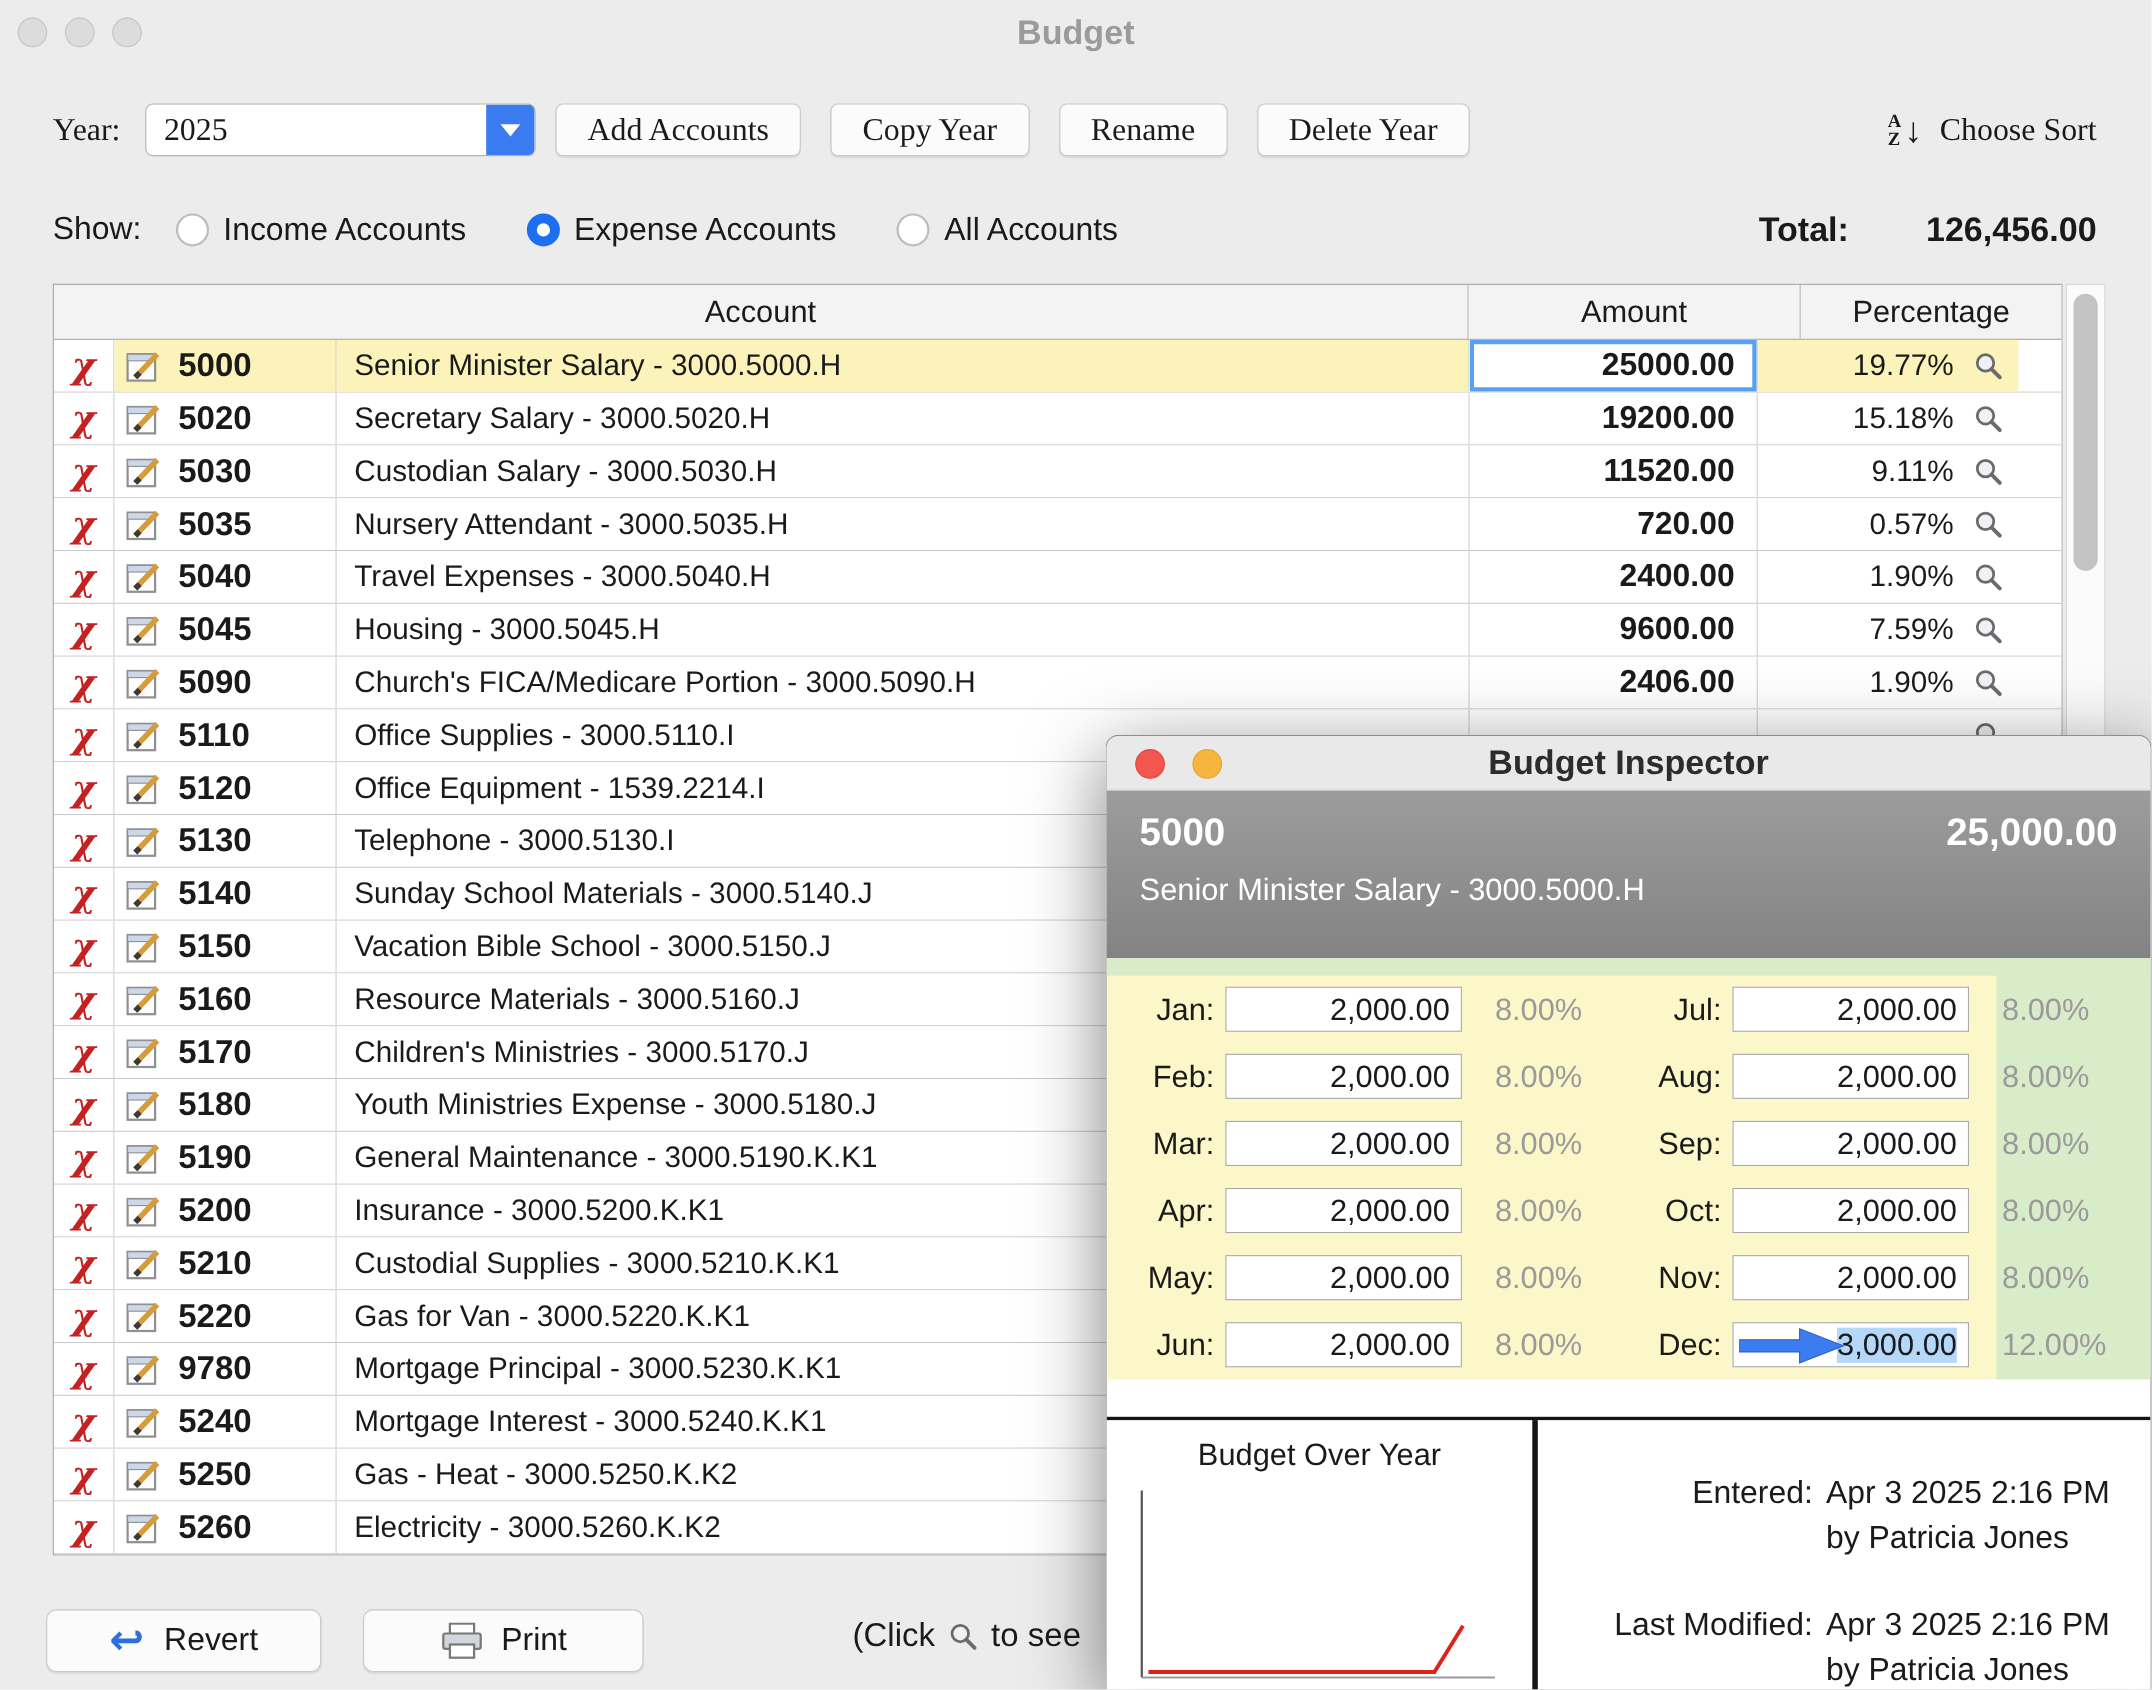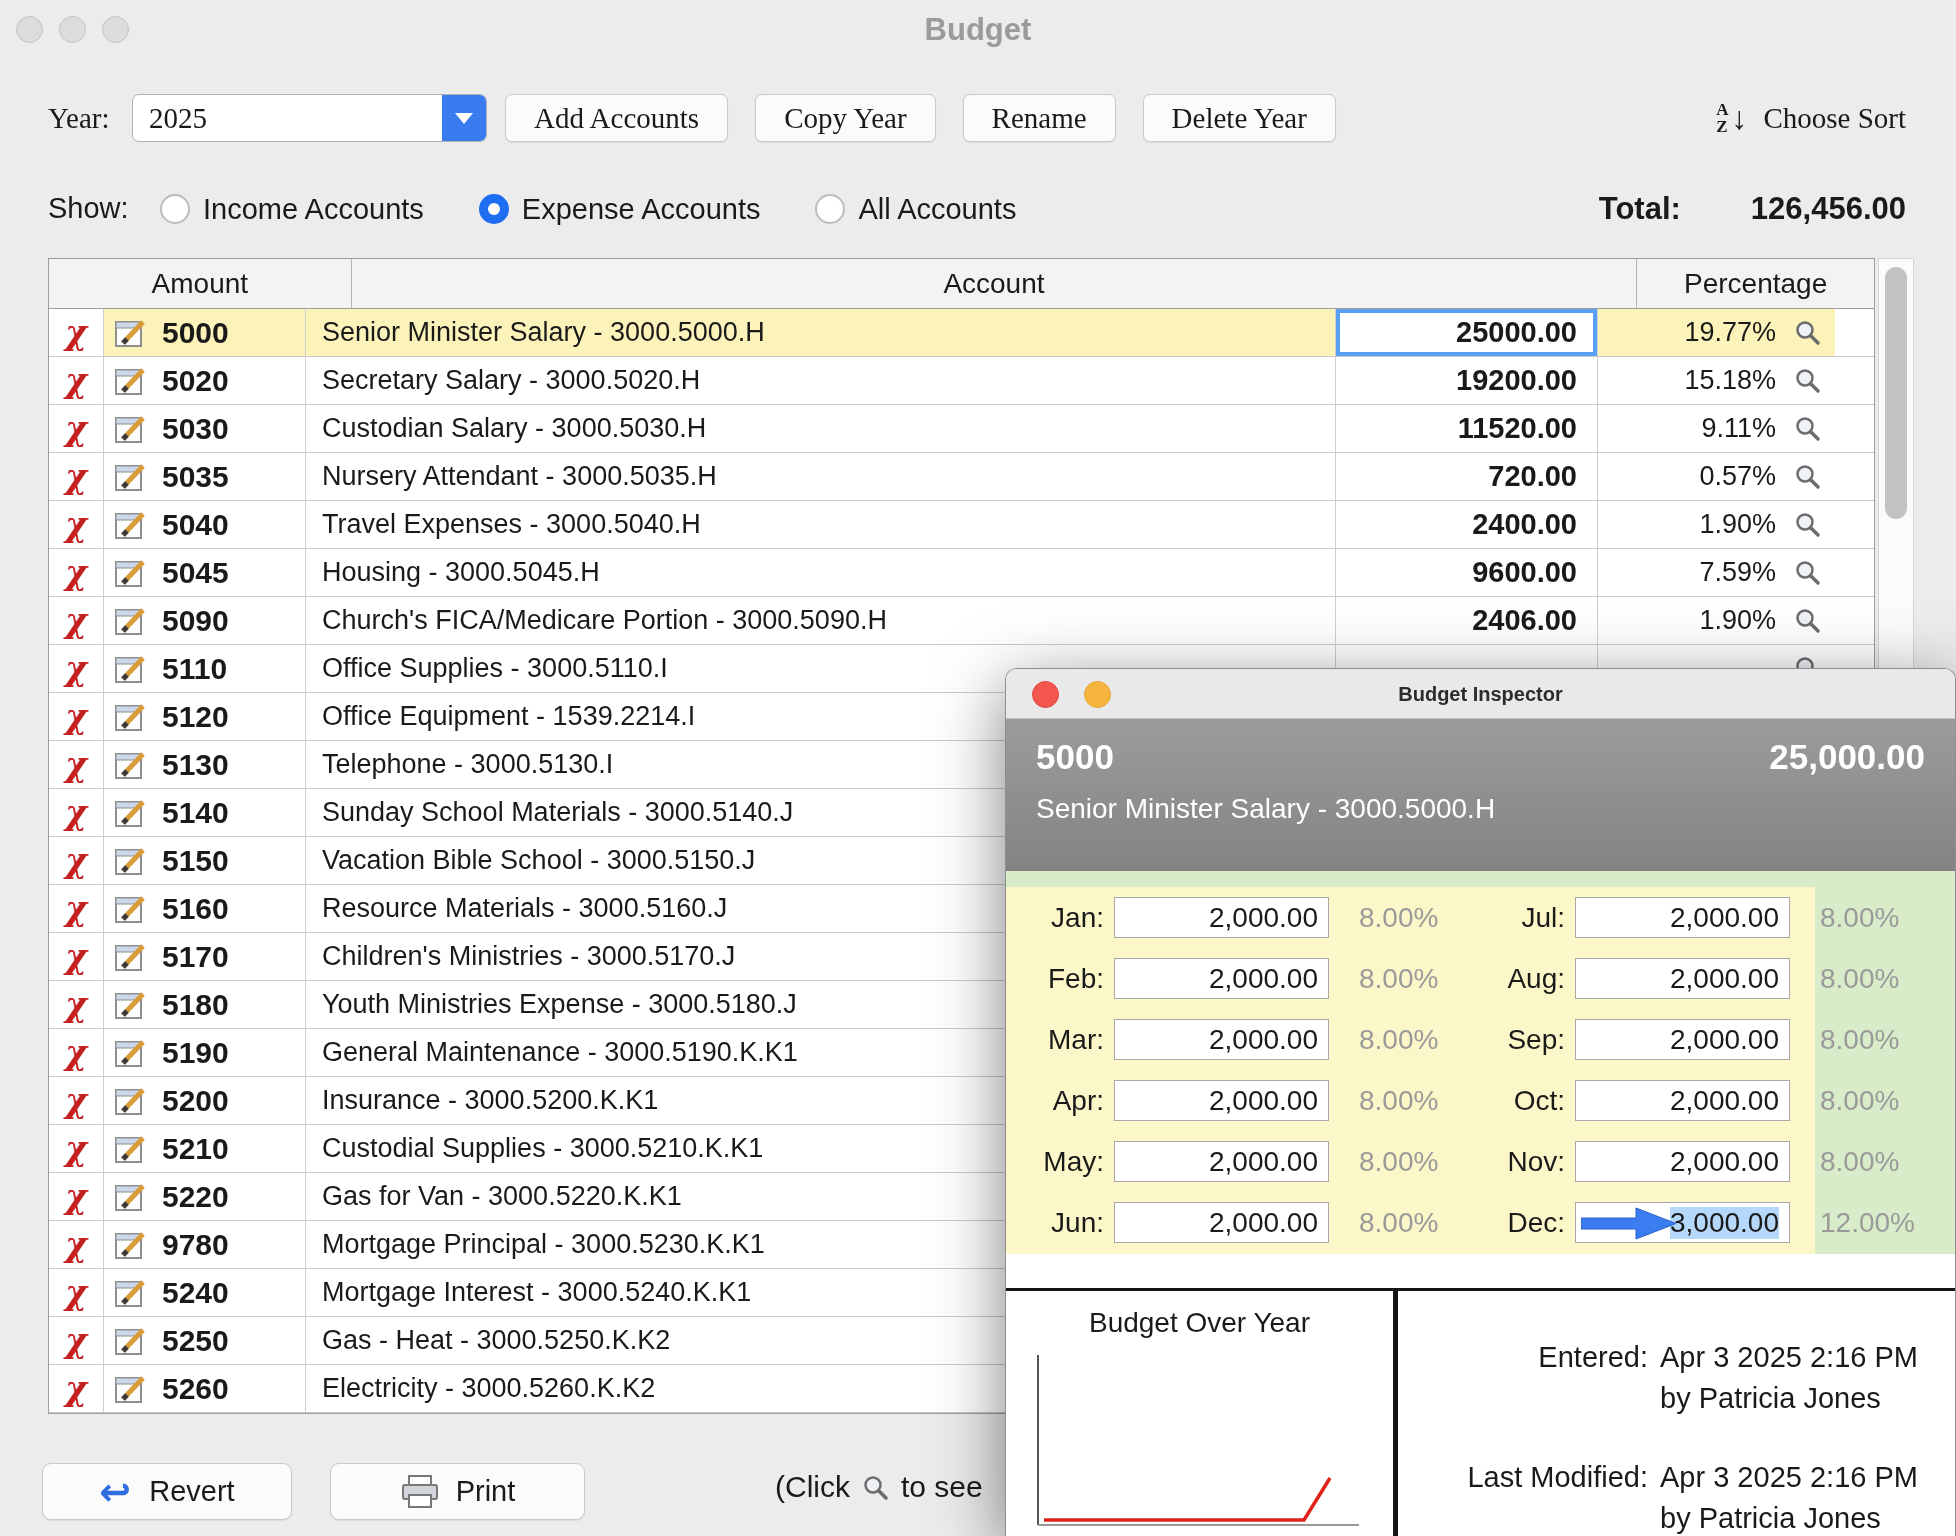--- a/index.html
+++ b/index.html
@@ -62,21 +62,21 @@
   
   .btn-footer{position:absolute;height:57px;background:#fbfbfb;border:1px solid #c9c9c9;border-radius:9px;display:flex;align-items:center;justify-content:center;gap:18px;font-size:29px;box-shadow:0 1px 1px rgba(0,0,0,.08);}
   .btn-revert{left:42px;top:1463px;width:250px;}
   .btn-print{left:330px;top:1463px;width:255px;gap:16px;}
   .revert-arrow{color:#2e6ee0;font-size:38px;font-weight:bold;line-height:38px;}
   .hint{position:absolute;left:775px;top:1470px;font-size:30px;display:flex;align-items:center;gap:12px;}
 
   
   .inspector{position:absolute;left:1005px;top:668px;width:951px;height:868px;z-index:20;background:#fff;border:1px solid #8e8e8e;border-bottom:none;border-radius:12px 12px 0 0;box-shadow:0 18px 70px rgba(0,0,0,.5);overflow:hidden;}
   .i-titlebar{height:50px;background:#e9e9e9;border-bottom:1px solid #c4c4c4;position:relative;}
-  .i-title{text-align:center;line-height:50px;font-weight:bold;font-size:20px;color:#2c2c2c;}
+  .i-title{text-align:center;line-height:50px;font-weight:bold;font-size:31px;color:#2c2c2c;}
   .i-tl{position:absolute;top:12px;width:27px;height:27px;border-radius:50%;}
   .i-tl.red{left:26px;background:#f2564d;border:1px solid #e14640;}
   .i-tl.yellow{left:78px;background:#f6b53f;border:1px solid #e8a530;}
   .i-header{height:152px;background:linear-gradient(#9c9c9c,#838383);color:#fff;padding:18px 30px 0;}
   .i-h1{display:flex;justify-content:space-between;font-size:35px;font-weight:bold;}
   .i-h2{margin-top:16px;font-size:28px;}
   .i-months{position:relative;height:383px;background:#fbf7c8;}
   .i-months::before{content:"";position:absolute;top:0;left:0;right:0;height:16px;background:#d8ecc9;}
   .i-months::after{content:"";position:absolute;top:0;right:0;width:140px;height:100%;background:#d8ecc9;}
   .m-rows{position:relative;z-index:1;padding-top:16px;}
@@ -155,22 +155,22 @@
     </div>
   </div>
   <div class="total">
     <span>Total:</span>
     <span>126,456.00</span>
   </div>
 </div>
 
 <div class="table">
   <div class="thead">
+    <div class="th th-account">Account</div>
     <div class="th th-amount">Amount</div>
-    <div class="th th-account">Account</div>
     <div class="th th-pct">Percentage</div>
   </div>
   <div>
   <div class="trow selected">
     <div class="c c-del">
       <span class="chi">χ</span>
     </div>
     <div class="c c-id">
       <span class="edit-ic">
         <svg width="34" height="32" viewBox="0 0 34 32">

